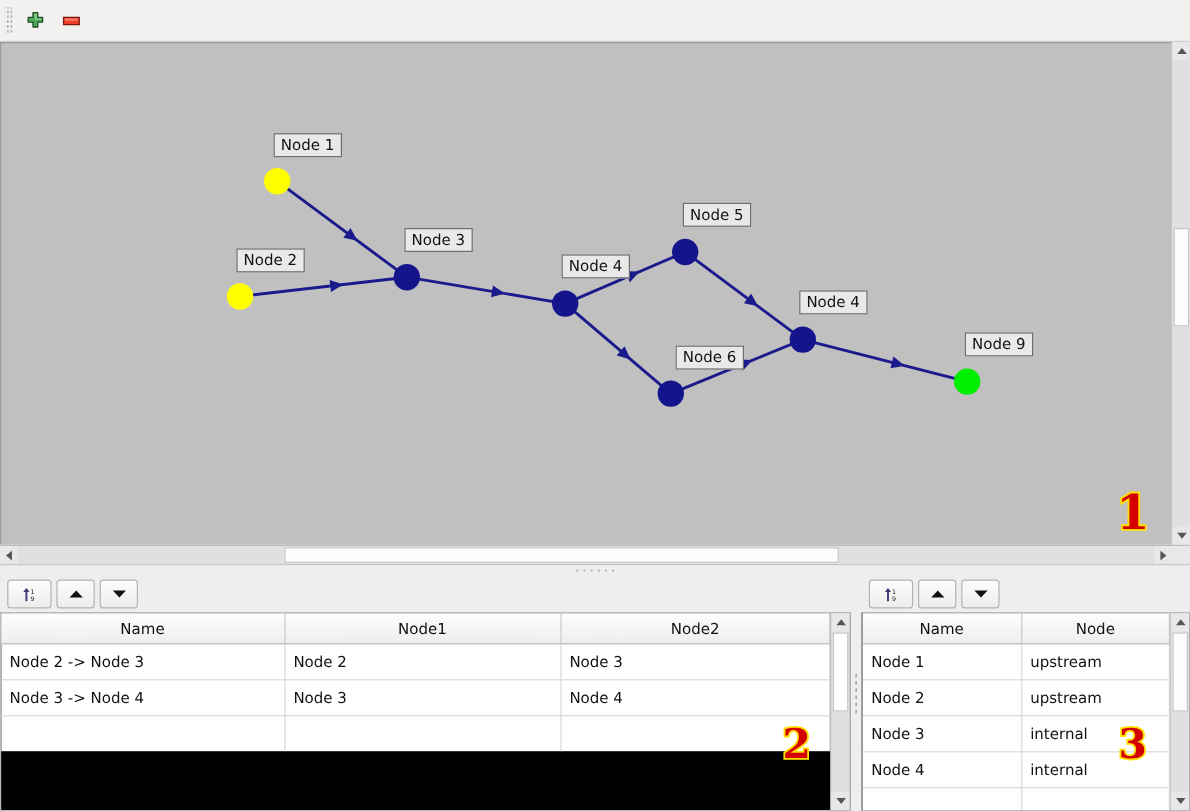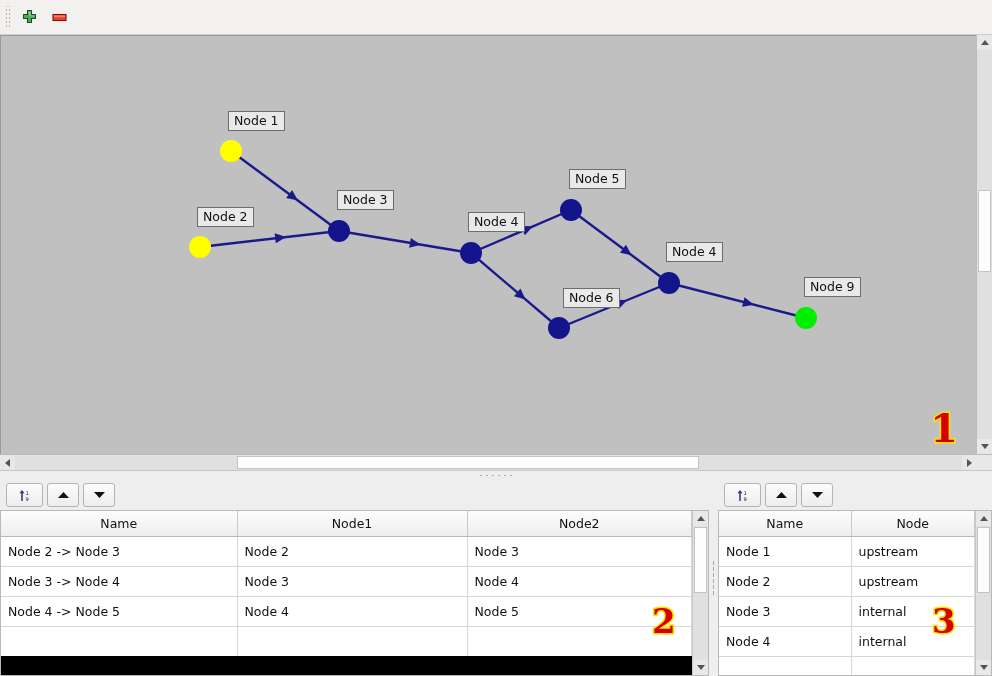--- a/index.html
+++ b/index.html
@@ -255,25 +255,20 @@
                 <tr>
                   <td>Node 2 -&gt; Node 3</td>
                   <td>Node 2</td>
                   <td>Node 3</td>
                 </tr>
                 <tr>
                   <td>Node 3 -&gt; Node 4</td>
                   <td>Node 3</td>
                   <td>Node 4</td>
                 </tr>
-                <tr>
-                  <td>Node 4 -&gt; Node 5</td>
-                  <td>Node 4</td>
-                  <td>Node 5</td>
-                </tr>
                 <tr class="empty-row">
                   <td></td>
                   <td></td>
                   <td></td>
                 </tr>
               </tbody>
           </table>
         </div>
         <div class="vscroll" style="border-left:1px solid #c8c8c8;">
           <div class="sb-arrow">

